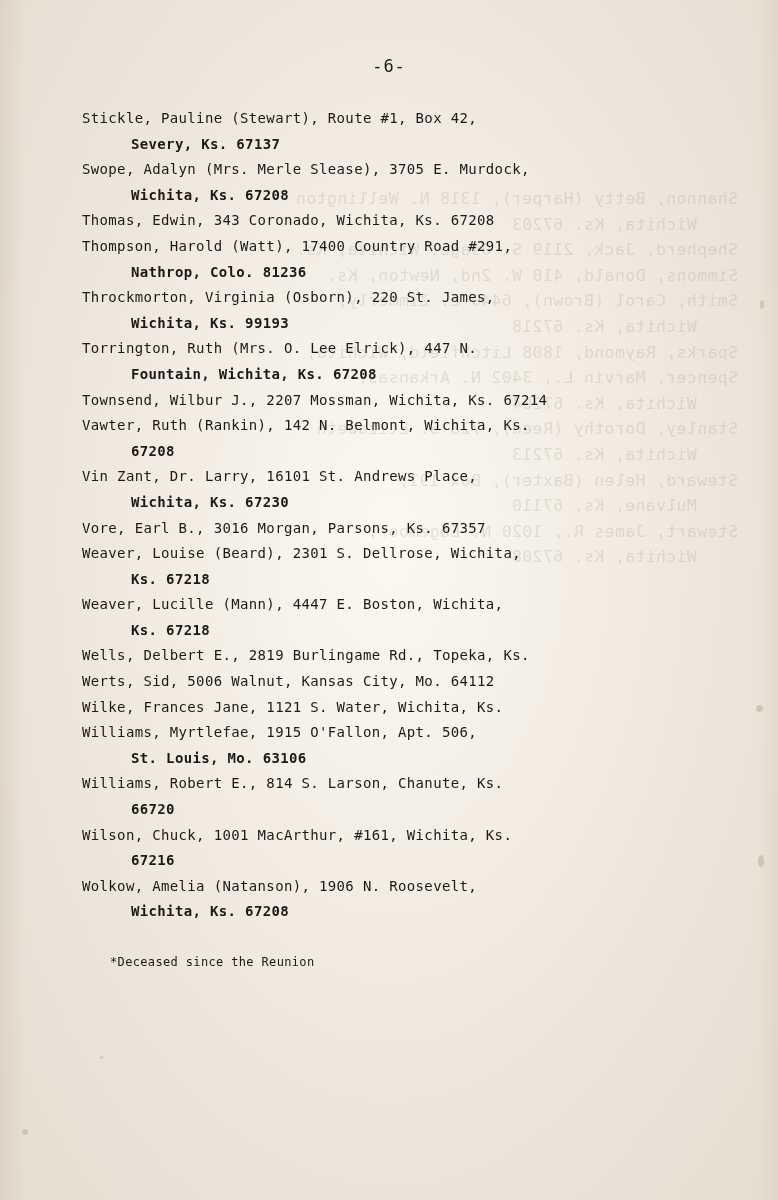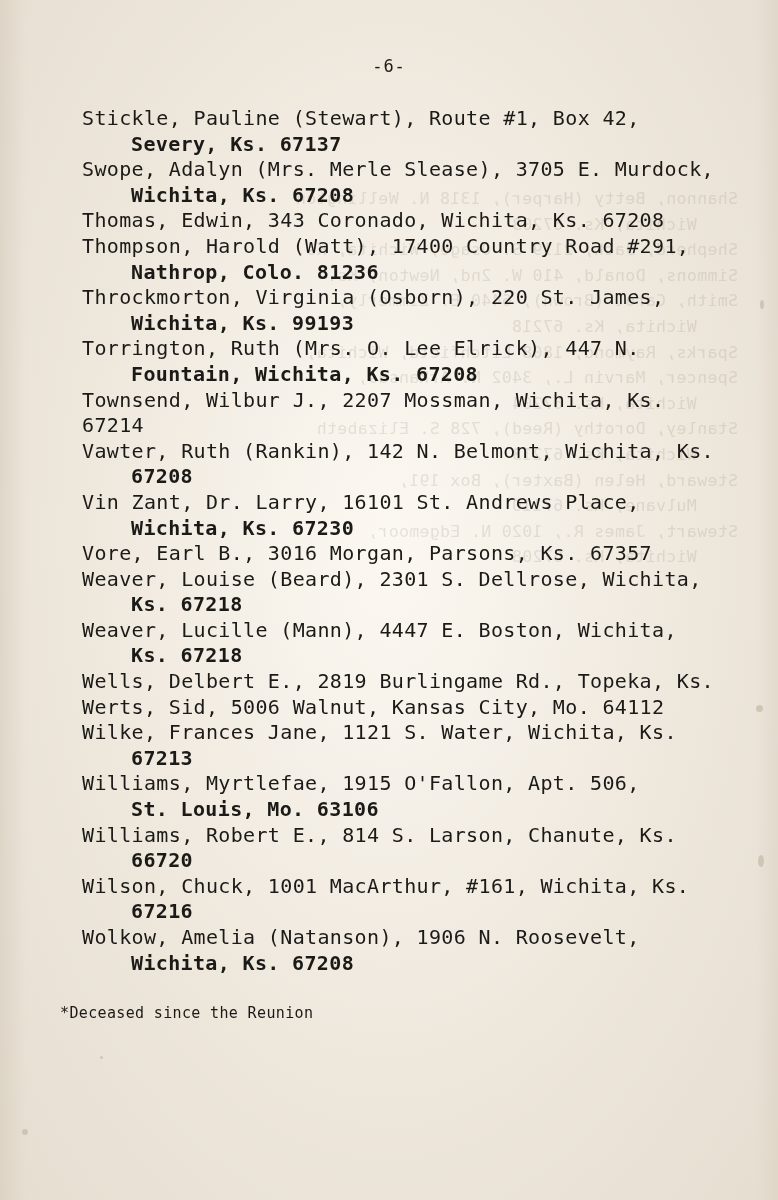--- a/index.html
+++ b/index.html
@@ -41,35 +41,35 @@
     font-size: 17px;
     letter-spacing: 1px;
     margin-top: 56px;
   }
   .entries {
     margin-top: 30px;
     padding-left: 82px;
     padding-right: 40px;
   }
   .entry {
-    font-size: 20px;
+    font-size: 14px;
     line-height: 25.6px;
     letter-spacing: 0.35px;
     white-space: pre-wrap;
     margin: 0;
   }
   .entry .cont {
     display: block;
     padding-left: 49px;
     font-weight: bold;
   }
   .footnote {
     margin-top: 25px;
-    padding-left: 60px;
-    font-size: 15px;
+    padding-left: 110px;
+    font-size: 12px;
     letter-spacing: 0.35px;
     line-height: 25.6px;
   }
   .bleed {
     position: absolute;
     left: 82px;
     right: 40px;
     font-size: 16.5px;
     line-height: 25.6px;
     letter-spacing: 0.35px;
@@ -112,21 +112,21 @@
     <p class="entry"><span>Throckmorton, Virginia (Osborn), 220 St. James,</span><span class="cont">Wichita, Ks. 99193</span></p>
     <p class="entry"><span>Torrington, Ruth (Mrs. O. Lee Elrick), 447 N.</span><span class="cont">Fountain, Wichita, Ks. 67208</span></p>
     <p class="entry"><span>Townsend, Wilbur J., 2207 Mossman, Wichita, Ks. 67214</span></p>
     <p class="entry"><span>Vawter, Ruth (Rankin), 142 N. Belmont, Wichita, Ks.</span><span class="cont">67208</span></p>
     <p class="entry"><span>Vin Zant, Dr. Larry, 16101 St. Andrews Place,</span><span class="cont">Wichita, Ks. 67230</span></p>
     <p class="entry"><span>Vore, Earl B., 3016 Morgan, Parsons, Ks. 67357</span></p>
     <p class="entry"><span>Weaver, Louise (Beard), 2301 S. Dellrose, Wichita,</span><span class="cont">Ks. 67218</span></p>
     <p class="entry"><span>Weaver, Lucille (Mann), 4447 E. Boston, Wichita,</span><span class="cont">Ks. 67218</span></p>
     <p class="entry"><span>Wells, Delbert E., 2819 Burlingame Rd., Topeka, Ks.</span></p>
     <p class="entry"><span>Werts, Sid, 5006 Walnut, Kansas City, Mo. 64112</span></p>
-    <p class="entry"><span>Wilke, Frances Jane, 1121 S. Water, Wichita, Ks.</span><span class="cont">67213</span></p>
+    <p class="entry"><span>Wilke, Frances Jane, 1121 S. Water, Wichita, Ks.</span></p>
     <p class="entry"><span>Williams, Myrtlefae, 1915 O'Fallon, Apt. 506,</span><span class="cont">St. Louis, Mo. 63106</span></p>
     <p class="entry"><span>Williams, Robert E., 814 S. Larson, Chanute, Ks.</span><span class="cont">66720</span></p>
     <p class="entry"><span>Wilson, Chuck, 1001 MacArthur, #161, Wichita, Ks.</span><span class="cont">67216</span></p>
     <p class="entry"><span>Wolkow, Amelia (Natanson), 1906 N. Roosevelt,</span><span class="cont">Wichita, Ks. 67208</span></p>
   </div>
 
   <div class="footnote">*Deceased since the Reunion</div>
 </div>
 
 <span class="speck" style="left:22px;  top:1129px; width:6px;  height:6px;"></span>

